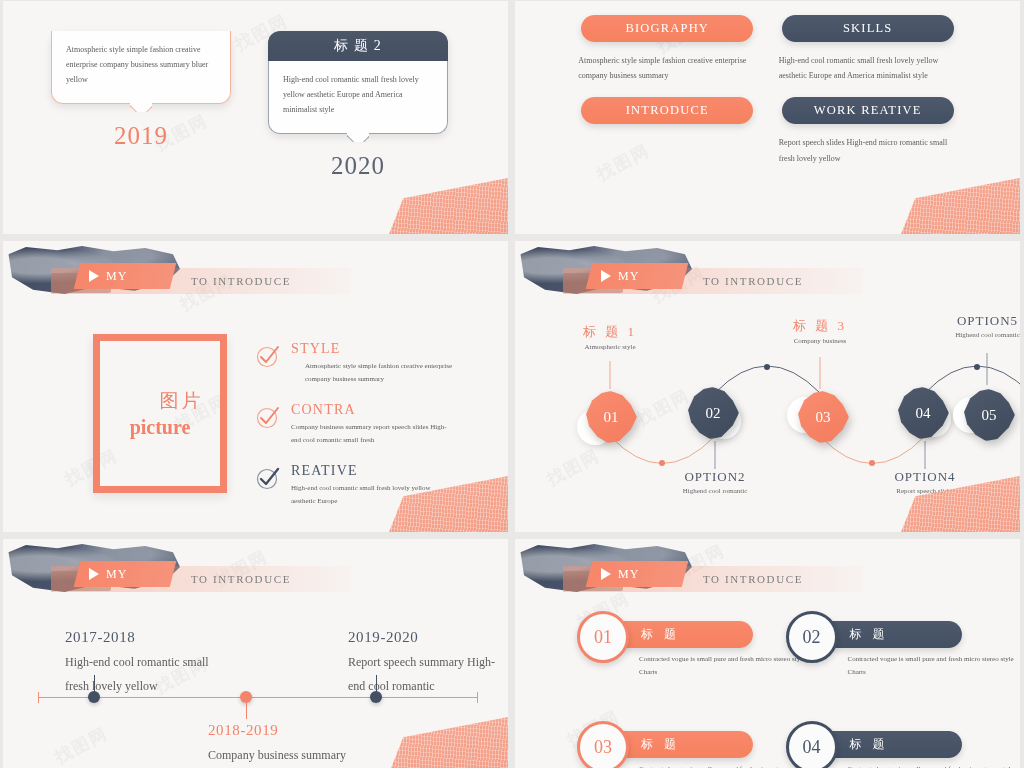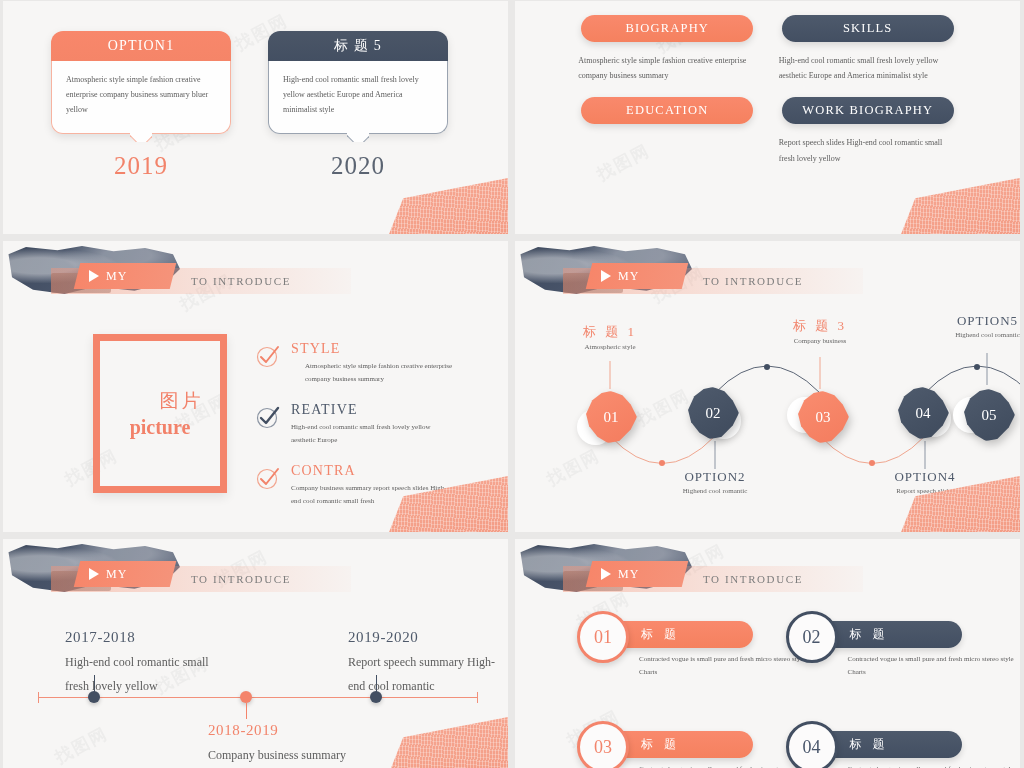--- a/index.html
+++ b/index.html
@@ -226,32 +226,31 @@
 <div class="grid">
 
   <div class="slide">
     <div class="wm">
       <div class="wm-mark" style="left:230px;top:20px">找图网</div>
       <div class="wm-mark" style="left:150px;top:120px">找图网</div>
     </div>
 
     <div class="bubble-wrap" style="left:48px">
       <div class="bubble orange">
-        <div class="bubble-head">OPTION1</div>
         <div class="bubble-body">
           <p>Atmospheric style simple fashion creative enterprise company business summary  bluer yellow</p>
           <div class="tail"></div>
         </div>
       </div>
       <div class="year orange">2019</div>
     </div>
 
     <div class="bubble-wrap" style="left:265px">
       <div class="bubble navy">
-        <div class="bubble-head">标 题 5</div>
+        <div class="bubble-head">标 题 2</div>
         <div class="bubble-body">
           <p>High-end cool romantic small fresh lovely yellow aesthetic Europe and America minimalist style</p>
           <div class="tail"></div>
         </div>
       </div>
       <div class="year navy">2020</div>
     </div>
 
     <div class="corner-tex"></div>
   </div>
@@ -265,25 +264,25 @@
     <div class="pill-grid">
       <div class="pill-cell">
         <div class="pill orange">BIOGRAPHY</div>
         <div class="pill-desc">Atmospheric style simple fashion creative enterprise company business summary</div>
       </div>
       <div class="pill-cell">
         <div class="pill navy">SKILLS</div>
         <div class="pill-desc">High-end cool romantic small fresh lovely yellow aesthetic Europe and America minimalist style</div>
       </div>
       <div class="pill-cell">
-        <div class="pill orange">EDUCATION</div>
+        <div class="pill orange">INTRODUCE</div>
       </div>
       <div class="pill-cell">
-        <div class="pill navy">WORK BIOGRAPHY</div>
-        <div class="pill-desc">Report speech slides High-end cool romantic small fresh lovely yellow</div>
+        <div class="pill navy">WORK REATIVE</div>
+        <div class="pill-desc">Report speech slides High-end micro romantic small fresh lovely yellow</div>
       </div>
     </div>
 
     <div class="corner-tex"></div>
   </div>
 
   <div class="slide">
     <div class="wm">
       <div class="wm-mark" style="left:175px;top:40px">找图网</div>
       <div class="wm-mark" style="left:170px;top:160px">找图网</div>
@@ -316,39 +315,39 @@
           </svg>
         </div>
         <div class="chk-body">
           <div class="chk-title orange">STYLE</div>
           <div class="chk-desc">Atmospheric style simple fashion creative enterprise company business summary</div>
         </div>
       </div>
       <div class="chk-row">
         <div class="chk-ico">
           <svg width="26" height="26" viewBox="0 0 26 26">
+            <circle cx="12" cy="14" r="9.5" fill="none" stroke="#f2a58f" stroke-width="1.2"></circle>
+            <path d="M6 14 L11 19 L23 4" fill="none" stroke="#f2846b" stroke-width="2" stroke-linecap="round" stroke-linejoin="round"></path>
+          </svg>
+        </div>
+        <div class="chk-body">
+          <div class="chk-title orange">CONTRA</div>
+          <div class="chk-desc nopad">Company business summary report speech slides High-end cool romantic small fresh</div>
+        </div>
+      </div>
+      <div class="chk-row">
+        <div class="chk-ico">
+          <svg width="26" height="26" viewBox="0 0 26 26">
             <circle cx="12" cy="14" r="9.5" fill="none" stroke="#8c95a3" stroke-width="1.2"></circle>
             <path d="M6 14 L11 19 L23 4" fill="none" stroke="#434f62" stroke-width="2.4" stroke-linecap="round" stroke-linejoin="round"></path>
           </svg>
         </div>
         <div class="chk-body">
           <div class="chk-title navy">REATIVE</div>
           <div class="chk-desc nopad">High-end cool romantic small fresh lovely yellow aesthetic Europe</div>
-        </div>
-      </div>
-      <div class="chk-row">
-        <div class="chk-ico">
-          <svg width="26" height="26" viewBox="0 0 26 26">
-            <circle cx="12" cy="14" r="9.5" fill="none" stroke="#f2a58f" stroke-width="1.2"></circle>
-            <path d="M6 14 L11 19 L23 4" fill="none" stroke="#f2846b" stroke-width="2" stroke-linecap="round" stroke-linejoin="round"></path>
-          </svg>
-        </div>
-        <div class="chk-body">
-          <div class="chk-title orange">CONTRA</div>
-          <div class="chk-desc nopad">Company business summary report speech slides High-end cool romantic small fresh</div>
         </div>
       </div>
     </div>
 
     <div class="corner-tex"></div>
   </div>
 
   <div class="slide">
     <div class="wm">
       <div class="wm-mark" style="left:135px;top:32px">找图网</div>

